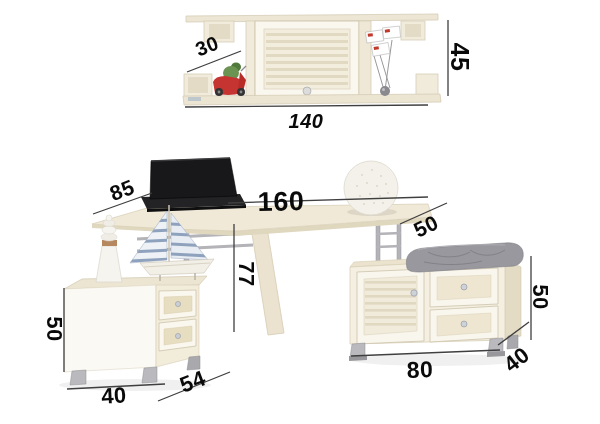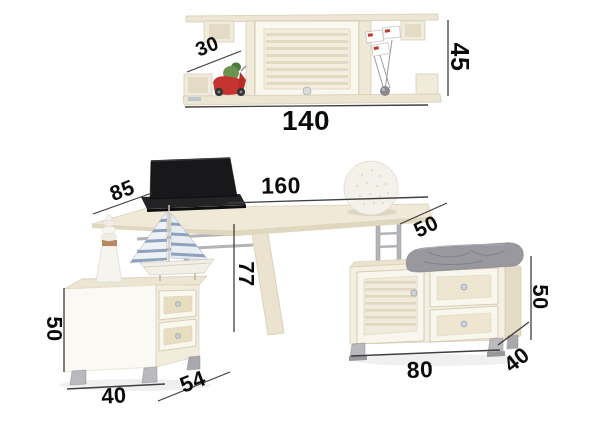--- a/index.html
+++ b/index.html
@@ -234,25 +234,25 @@
     <line x1="64" y1="288" x2="64" y2="372"></line>
     <line x1="67" y1="389" x2="165" y2="384"></line>
     <line x1="158" y1="401" x2="230" y2="372"></line>
     <line x1="351" y1="356" x2="500" y2="350"></line>
     <line x1="498" y1="345" x2="529" y2="322"></line>
     <line x1="531" y1="256" x2="531" y2="340"></line>
   </g>
 </svg>
 
   <div class="dim-label" style="left:207px;top:46px;font-size:20px;transform:translate(-50%,-50%) rotate(-21deg);">30</div>
-  <div class="dim-label" style="left:306px;top:121px;font-size:28px;transform:translate(-50%,-50%);">140</div>
+  <div class="dim-label" style="left:306px;top:121px;font-size:20px;transform:translate(-50%,-50%);font-style:italic;">140</div>
   <div class="dim-label" style="left:459px;top:57px;font-size:25px;transform:translate(-50%,-50%) rotate(90deg);">45</div>
 
   <div class="dim-label" style="left:122px;top:190px;font-size:21px;transform:translate(-50%,-50%) rotate(-21deg);">85</div>
-  <div class="dim-label" style="left:281px;top:186px;font-size:23px;transform:translate(-50%,-50%) rotate(-1deg);">160</div>
+  <div class="dim-label" style="left:281px;top:202px;font-size:27px;transform:translate(-50%,-50%) rotate(-1deg);">160</div>
   <div class="dim-label" style="left:426px;top:226px;font-size:21px;transform:translate(-50%,-50%) rotate(-26deg);">50</div>
   <div class="dim-label" style="left:246px;top:274px;font-size:22px;transform:translate(-50%,-50%) rotate(90deg);">77</div>
 
   <div class="dim-label" style="left:54px;top:329px;font-size:22px;transform:translate(-50%,-50%) rotate(90deg);">50</div>
   <div class="dim-label" style="left:114px;top:396px;font-size:22px;transform:translate(-50%,-50%) rotate(-3deg);">40</div>
   <div class="dim-label" style="left:193px;top:382px;font-size:22px;transform:translate(-50%,-50%) rotate(-21deg);">54</div>
 
   <div class="dim-label" style="left:420px;top:370px;font-size:23px;transform:translate(-50%,-50%) rotate(-2deg);">80</div>
   <div class="dim-label" style="left:517px;top:360px;font-size:22px;transform:translate(-50%,-50%) rotate(-38deg);">40</div>
   <div class="dim-label" style="left:540px;top:297px;font-size:22px;transform:translate(-50%,-50%) rotate(90deg);">50</div>

